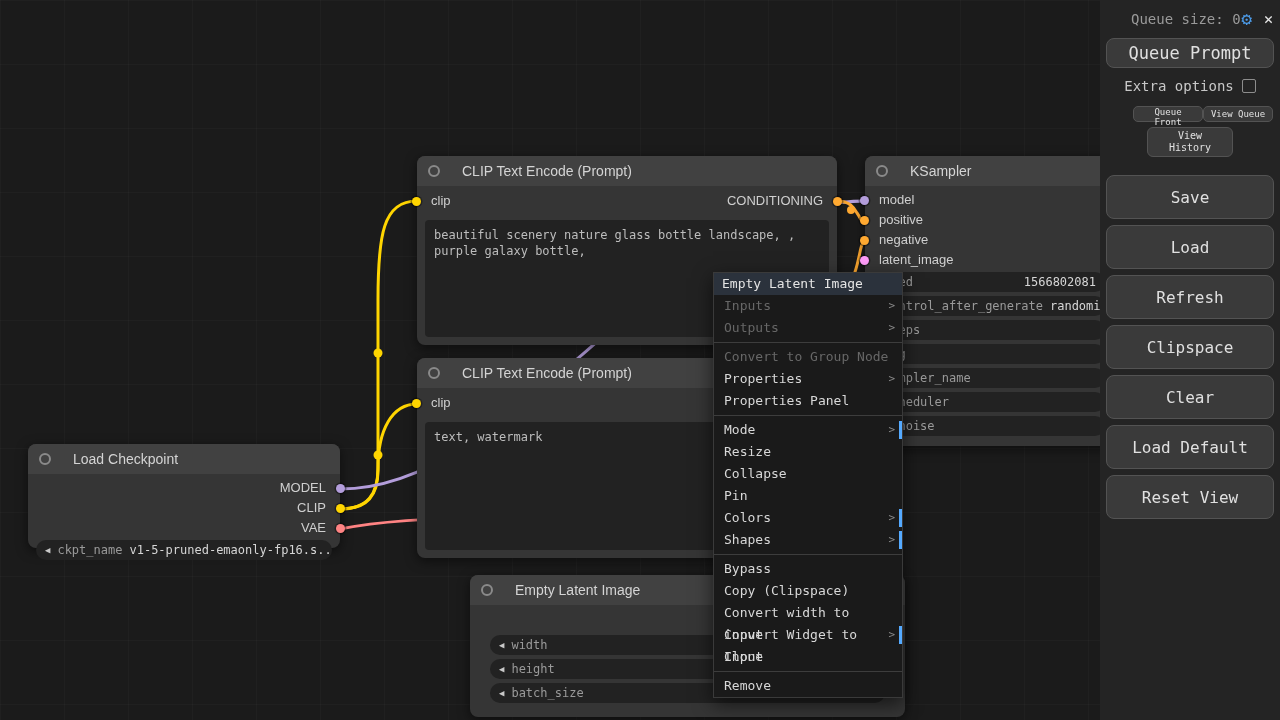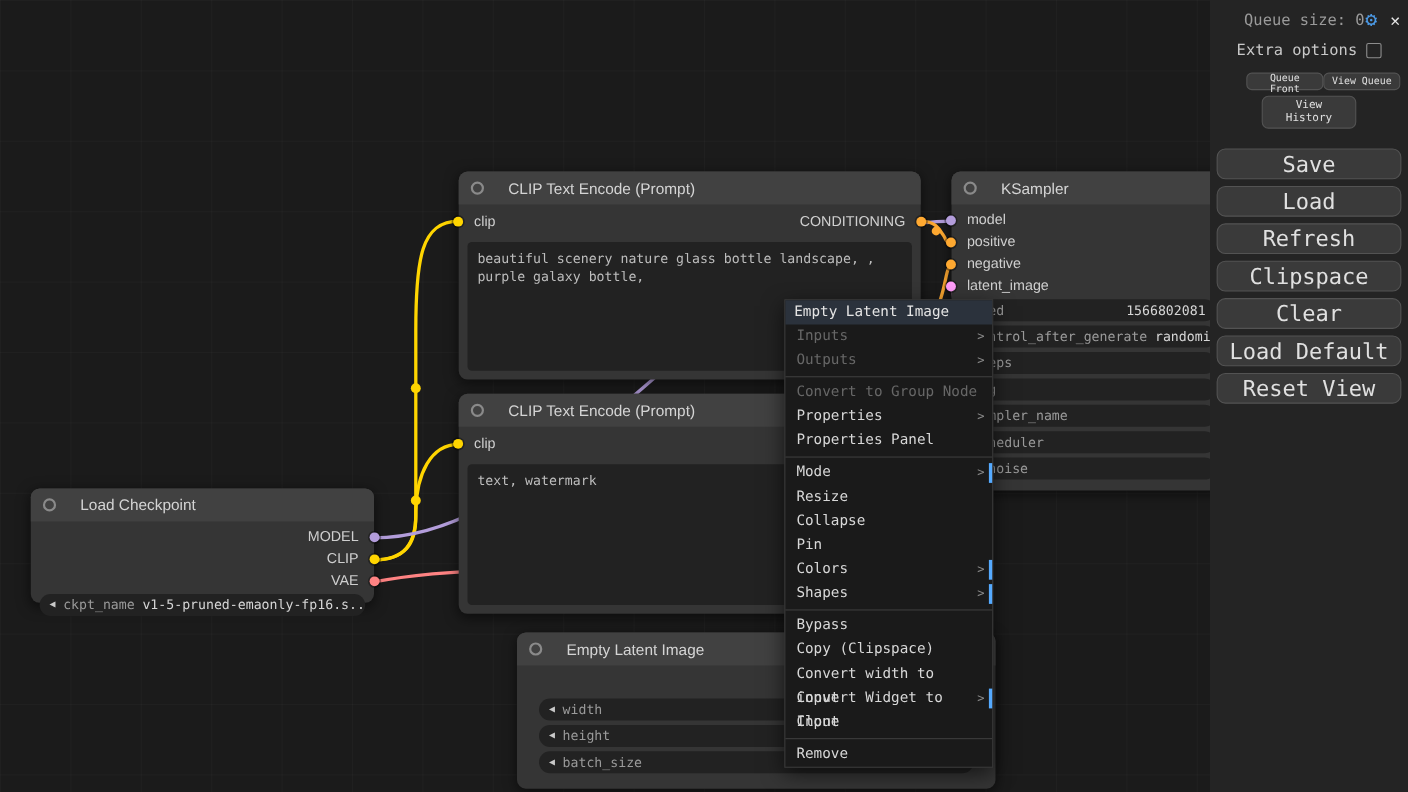--- a/index.html
+++ b/index.html
@@ -50,21 +50,21 @@
   .ctx-sep{height:1px;background:#3d3d3d;margin:3px 0;}
   
   .sidebar{position:absolute;right:0;top:0;width:180px;height:720px;background:#242424;z-index:20;
     box-sizing:border-box;padding:6px 5px;color:#cfcfcf;}
   .queue-row{display:flex;align-items:center;height:26px;margin:0 2px 6px 2px;}
   .queue-size{color:#9a9a9a;font-size:14px;flex:1;margin-left:24px;}
   .gear{color:#4c9be8;font-size:18px;line-height:18px;margin-right:12px;cursor:pointer;}
   .closex{color:#e8e8e8;font-size:15px;font-weight:bold;cursor:pointer;}
   .btn{display:block;background:#3a3a3a;border:1px solid #535353;border-radius:8px;color:#e0e0e0;
     font-family:"DejaVu Sans Mono",monospace;cursor:pointer;box-sizing:border-box;}
-  .btn.big{width:168px;height:28px;font-size:20px;margin:0 auto 6px auto;}
+  .btn.big{width:168px;height:44px;font-size:16px;margin:0 auto 6px auto;}
   .btn.queue{height:30px;font-size:17px;margin-bottom:10px;}
   .extra-row{display:flex;align-items:center;justify-content:center;gap:8px;font-size:14px;
     color:#c8c8c8;margin-bottom:8px;}
   .checkbox{width:12px;height:12px;border:1px solid #8d8d8d;border-radius:2px;background:transparent;cursor:pointer;}
   .small-row{display:flex;justify-content:space-between;margin:12px 2px 5px 2px;padding-left:26px;}
   .btn.small{height:16px;font-size:9px;border-radius:5px;padding:0 6px;}
   .btn.small.qf{width:80px;} .btn.small.vq{width:80px;}
   .history-row{display:flex;justify-content:center;margin-bottom:18px;}
   .btn.hist{width:86px;height:30px;font-size:10px;line-height:1.25;border-radius:6px;white-space:normal;}
 </style>
@@ -248,20 +248,21 @@
       <span>Remove</span>
     </div>
   </div>
 
   <div class="sidebar">
     <div class="queue-row">
       <span class="queue-size">Queue size: 0</span>
       <span class="gear">⚙</span>
       <span class="closex">✕</span>
     </div>
+    <button class="btn big queue">Queue Prompt</button>
     <div class="extra-row">
       <span>Extra options</span>
       <span class="checkbox"></span>
     </div>
     <div class="small-row">
       <button class="btn small qf">Queue Front</button>
       <button class="btn small vq">View Queue</button>
     </div>
     <div class="history-row">
       <button class="btn hist">View History</button>

